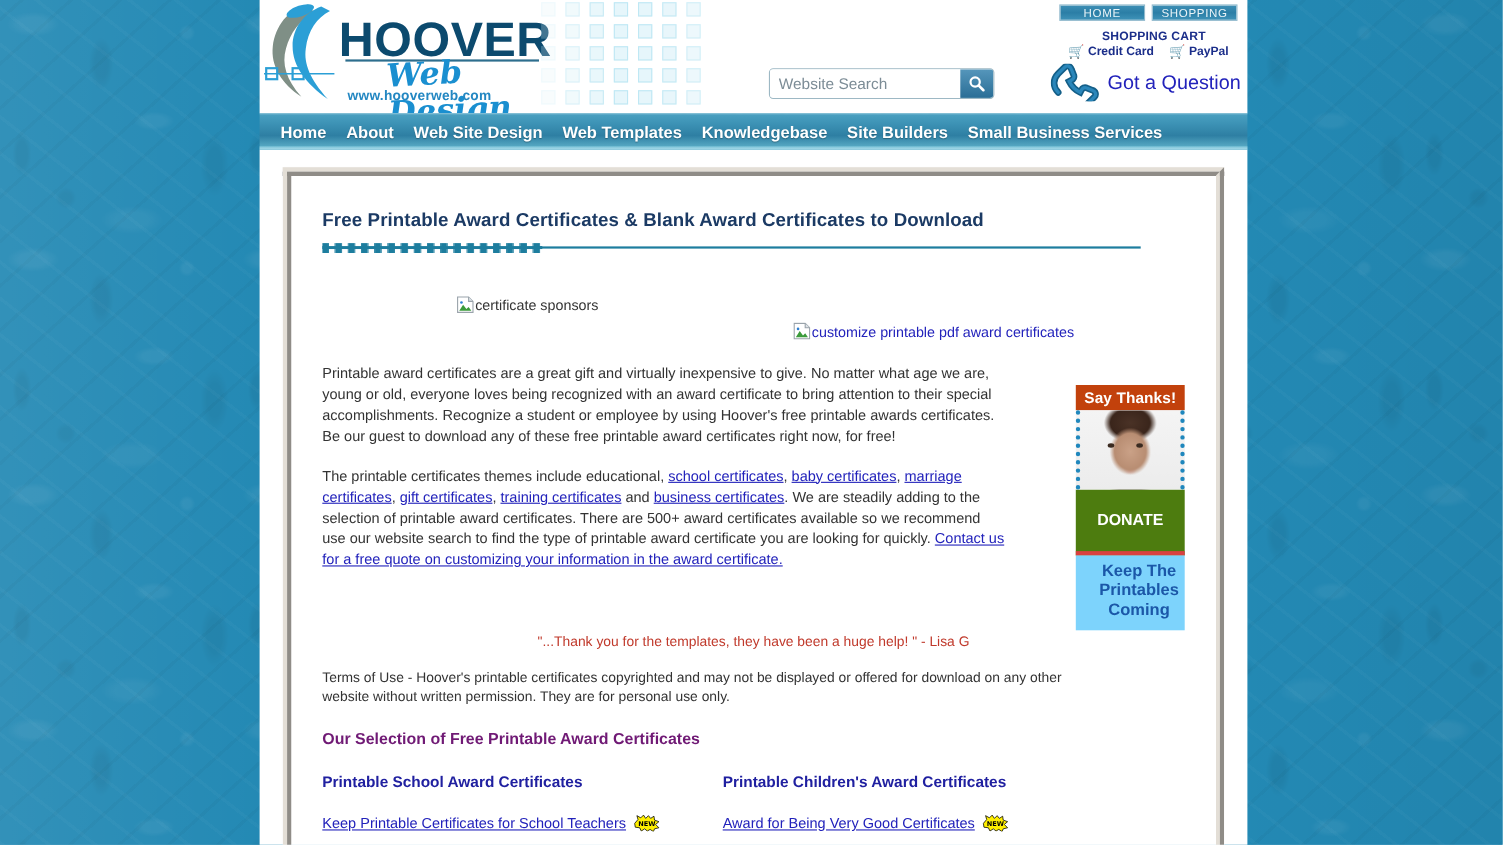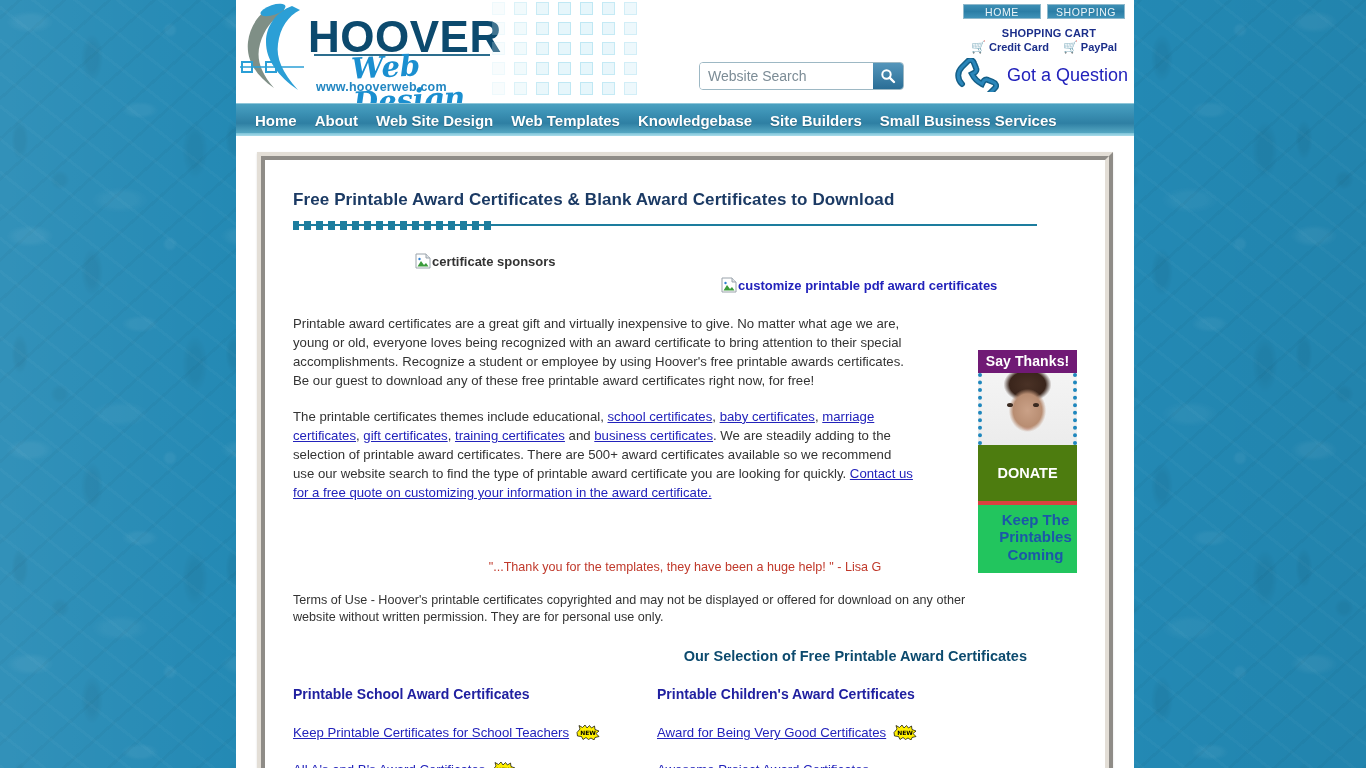--- a/index.html
+++ b/index.html
@@ -197,21 +197,21 @@
   #title-divider .boxes {
     position: absolute; left: 0; top: 0; width: 200px; height: 9px;
     background-image: linear-gradient(90deg, rgba(0,0,0,0) 0 5px, #1d7d9e 5px 6px, rgba(0,0,0,0) 6px 11px, #1d7d9e 11px 12px, rgba(0,0,0,0) 12px);
     background-size: 12px 9px; background-repeat: repeat-x;
   }
   #title-divider .solid {
     position: absolute; left: 196px; top: 3px; right: 0; height: 2px; background: #1d7d9e;
   }
 
   
-  #images-row { position: relative; height: 62px; margin-top: 22px; font-weight: bold; }
+  #images-row { position: relative; height: 62px; margin-top: 38px; }
   .broken-img {
     display: inline-flex; align-items: center; gap: 1px;
     font-size: 13px; color: #333;
     font-family: "Liberation Sans", sans-serif;
   }
   .broken-img.link-txt { color: #2222bb; }
   .broken-glyph { width: 16px; height: 16px; flex: 0 0 16px; }
   #img-sponsors { position: absolute; left: 122px; top: 1px; }
   #img-customize { position: absolute; left: 428px; top: 25px; }
 
@@ -223,21 +223,21 @@
     font-family: "Liberation Sans", sans-serif;
   }
   .para a { color: #2222bb; text-decoration: underline; cursor: pointer; }
 
   
   #donate {
     position: absolute; right: 28px; top: 190px; width: 99px;
     font-family: "Liberation Sans", sans-serif;
   }
   #donate-top {
-    background: #701a75; color: #ffffff; text-align: center;
+    background: #c2410c; color: #ffffff; text-align: center;
     font-size: 14px; font-weight: bold; padding: 3px 0 4px 0;
     letter-spacing: .1px;
   }
   #donate-photo {
     height: 72px;
     background:
       radial-gradient(ellipse 26px 30px at 50% 52%, #caa187 0%, #b88d72 55%, rgba(0,0,0,0) 72%),
       radial-gradient(ellipse 30px 22px at 50% 16%, #4a3226 0%, #3a251b 60%, rgba(0,0,0,0) 80%),
       radial-gradient(ellipse 9px 7px at 50% 74%, #d98d8d 0%, rgba(0,0,0,0) 70%),
       linear-gradient(180deg,#f4f4f4,#ececec);
@@ -248,36 +248,36 @@
     content:""; position:absolute; left:28%; top:42%; width:6px; height:4px;
     border-radius:50%; background:#3a2a20;
     box-shadow: 26px 0 0 #3a2a20;
   }
   #donate-btn {
     background: #4d7c0f; color: #ffffff; text-align: center;
     font-size: 14.5px; font-weight: bold; padding: 20px 0;
     border-bottom: 4px solid #d94040; cursor: pointer;
   }
   #donate-tag {
-    background: #22c55e; color: #1b57a8; text-align: center;
+    background: #7dd3fc; color: #1b57a8; text-align: center;
     font-size: 15px; font-weight: bold; line-height: 1.15;
     padding: 6px 0 10px 16px;
   }
 
   #testimonial {
     text-align: center; color: #c0392b; font-size: 12.6px;
     margin: 58px 0 0 0;
     font-family: "Liberation Sans", sans-serif;
   }
   #terms {
     font-size: 12.6px; color: #333; line-height: 1.35;
     margin: 18px 0 0 0; width: 700px;
   }
   #selection-heading {
-    text-align: right; font-size: 14.5px; font-weight: bold; color: #0c4a6e;
+    text-align: left; font-size: 14.5px; font-weight: bold; color: #701a75;
     margin: 22px 0 16px 0; padding-right: 50px;
   }
 
   
   #cols { display: flex; margin-top: 22px; }
   .col { width: 364px; }
   .col-head {
     font-size: 14px; font-weight: bold; color: #2020a0;
     margin-bottom: 23px;
     font-family: "Liberation Sans", sans-serif;

